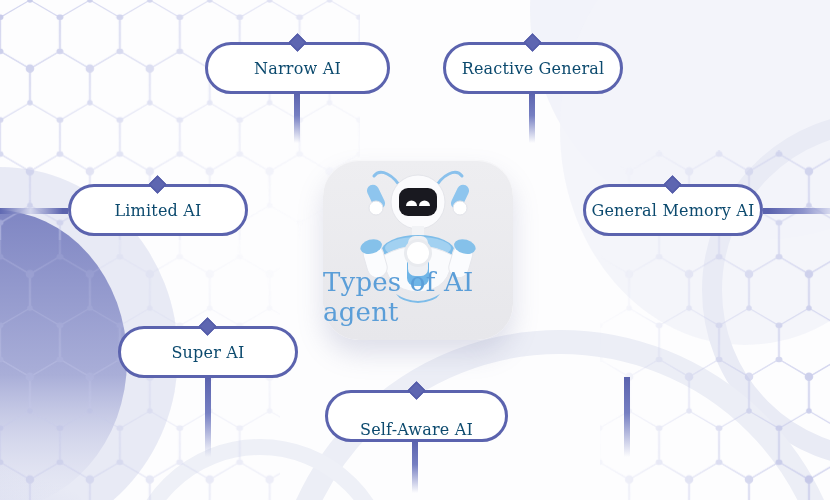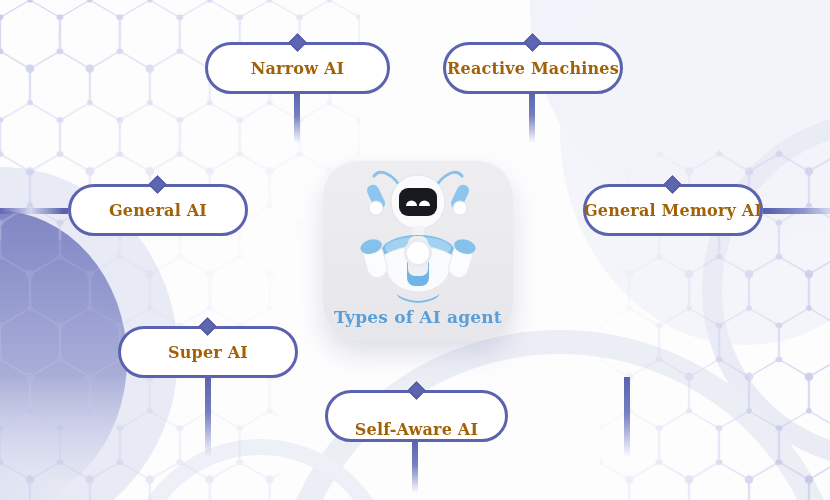--- a/index.html
+++ b/index.html
@@ -29,21 +29,21 @@
   #stem-super{left:205px;top:377px;height:80px;}
   #stem-theory{left:624px;top:377px;height:80px;}
   #stem-selfaware{left:412px;top:441px;height:52px;}
   
   .pill{
     position:absolute;z-index:3;height:52px;
     background:#ffffff;border:3px solid #5b63ae;border-radius:28px;
     box-sizing:border-box;display:flex;align-items:center;justify-content:center;
   }
   .pill .label{
-    font-weight:700;font-size:16px;color:#a16207;white-space:nowrap;
+    font-weight:400;font-size:16px;color:#0c4a6e;white-space:nowrap;
     letter-spacing:.2px;
   }
   .diamond{
     position:absolute;left:50%;top:-9px;width:13px;height:13px;
     margin-left:-7px;background:#5e66b1;transform:rotate(45deg);
     box-shadow:0 0 0 1.5px #545ca9 inset;
   }
   #pill-narrow{left:205px;top:42px;width:185px;}
   #pill-reactive{left:443px;top:42px;width:180px;}
   #pill-general{left:68px;top:184px;width:180px;}
@@ -53,22 +53,22 @@
   #pill-selfaware{left:325px;top:390px;width:183px;align-items:flex-end;}
   
   #center-card{
     position:absolute;left:323px;top:160px;width:190px;height:180px;z-index:2;
     border-radius:36px;
     background:linear-gradient(180deg,#eeeef1 0%,#e7e7eb 100%);
     box-shadow:0 14px 26px rgba(125,130,170,.24), inset 0 1px 0 #f7f7f9;
   }
   #robot{position:absolute;left:5px;top:4px;}
   #center-title{
-    position:absolute;left:0;right:0;bottom:13px;text-align:center;
-    font-weight:700;font-size:17px;color:#5b9ed8;letter-spacing:.2px;
+    position:absolute;left:0;right:0;bottom:13px;text-align:left;
+    font-weight:400;font-size:26px;color:#5b9ed8;letter-spacing:.2px;
   }
 </style>
 </head>
 <body>
 
 <div id="stage">
 
   <svg id="bg" width="830" height="500" viewBox="0 0 830 500" aria-hidden="true">
     <defs>
       <pattern id="hex" width="56" height="96" patternUnits="userSpaceOnUse" patternTransform="scale(1.07)">
@@ -142,25 +142,25 @@
   <div class="stem" id="stem-selfaware"></div>
   <div class="hline" id="line-general"></div>
   <div class="hline" id="line-limited"></div>
 
   <div class="pill" id="pill-narrow">
     <span class="diamond"></span>
     <span class="label">Narrow AI</span>
   </div>
   <div class="pill" id="pill-reactive">
     <span class="diamond"></span>
-    <span class="label">Reactive Machines</span>
+    <span class="label">Reactive General</span>
   </div>
   <div class="pill" id="pill-general">
     <span class="diamond"></span>
-    <span class="label">General AI</span>
+    <span class="label">Limited AI</span>
   </div>
   <div class="pill" id="pill-limited">
     <span class="diamond"></span>
     <span class="label">General Memory AI</span>
   </div>
   <div class="pill" id="pill-super">
     <span class="diamond"></span>
     <span class="label">Super AI</span>
   </div>
   <div class="pill" id="pill-selfaware">

